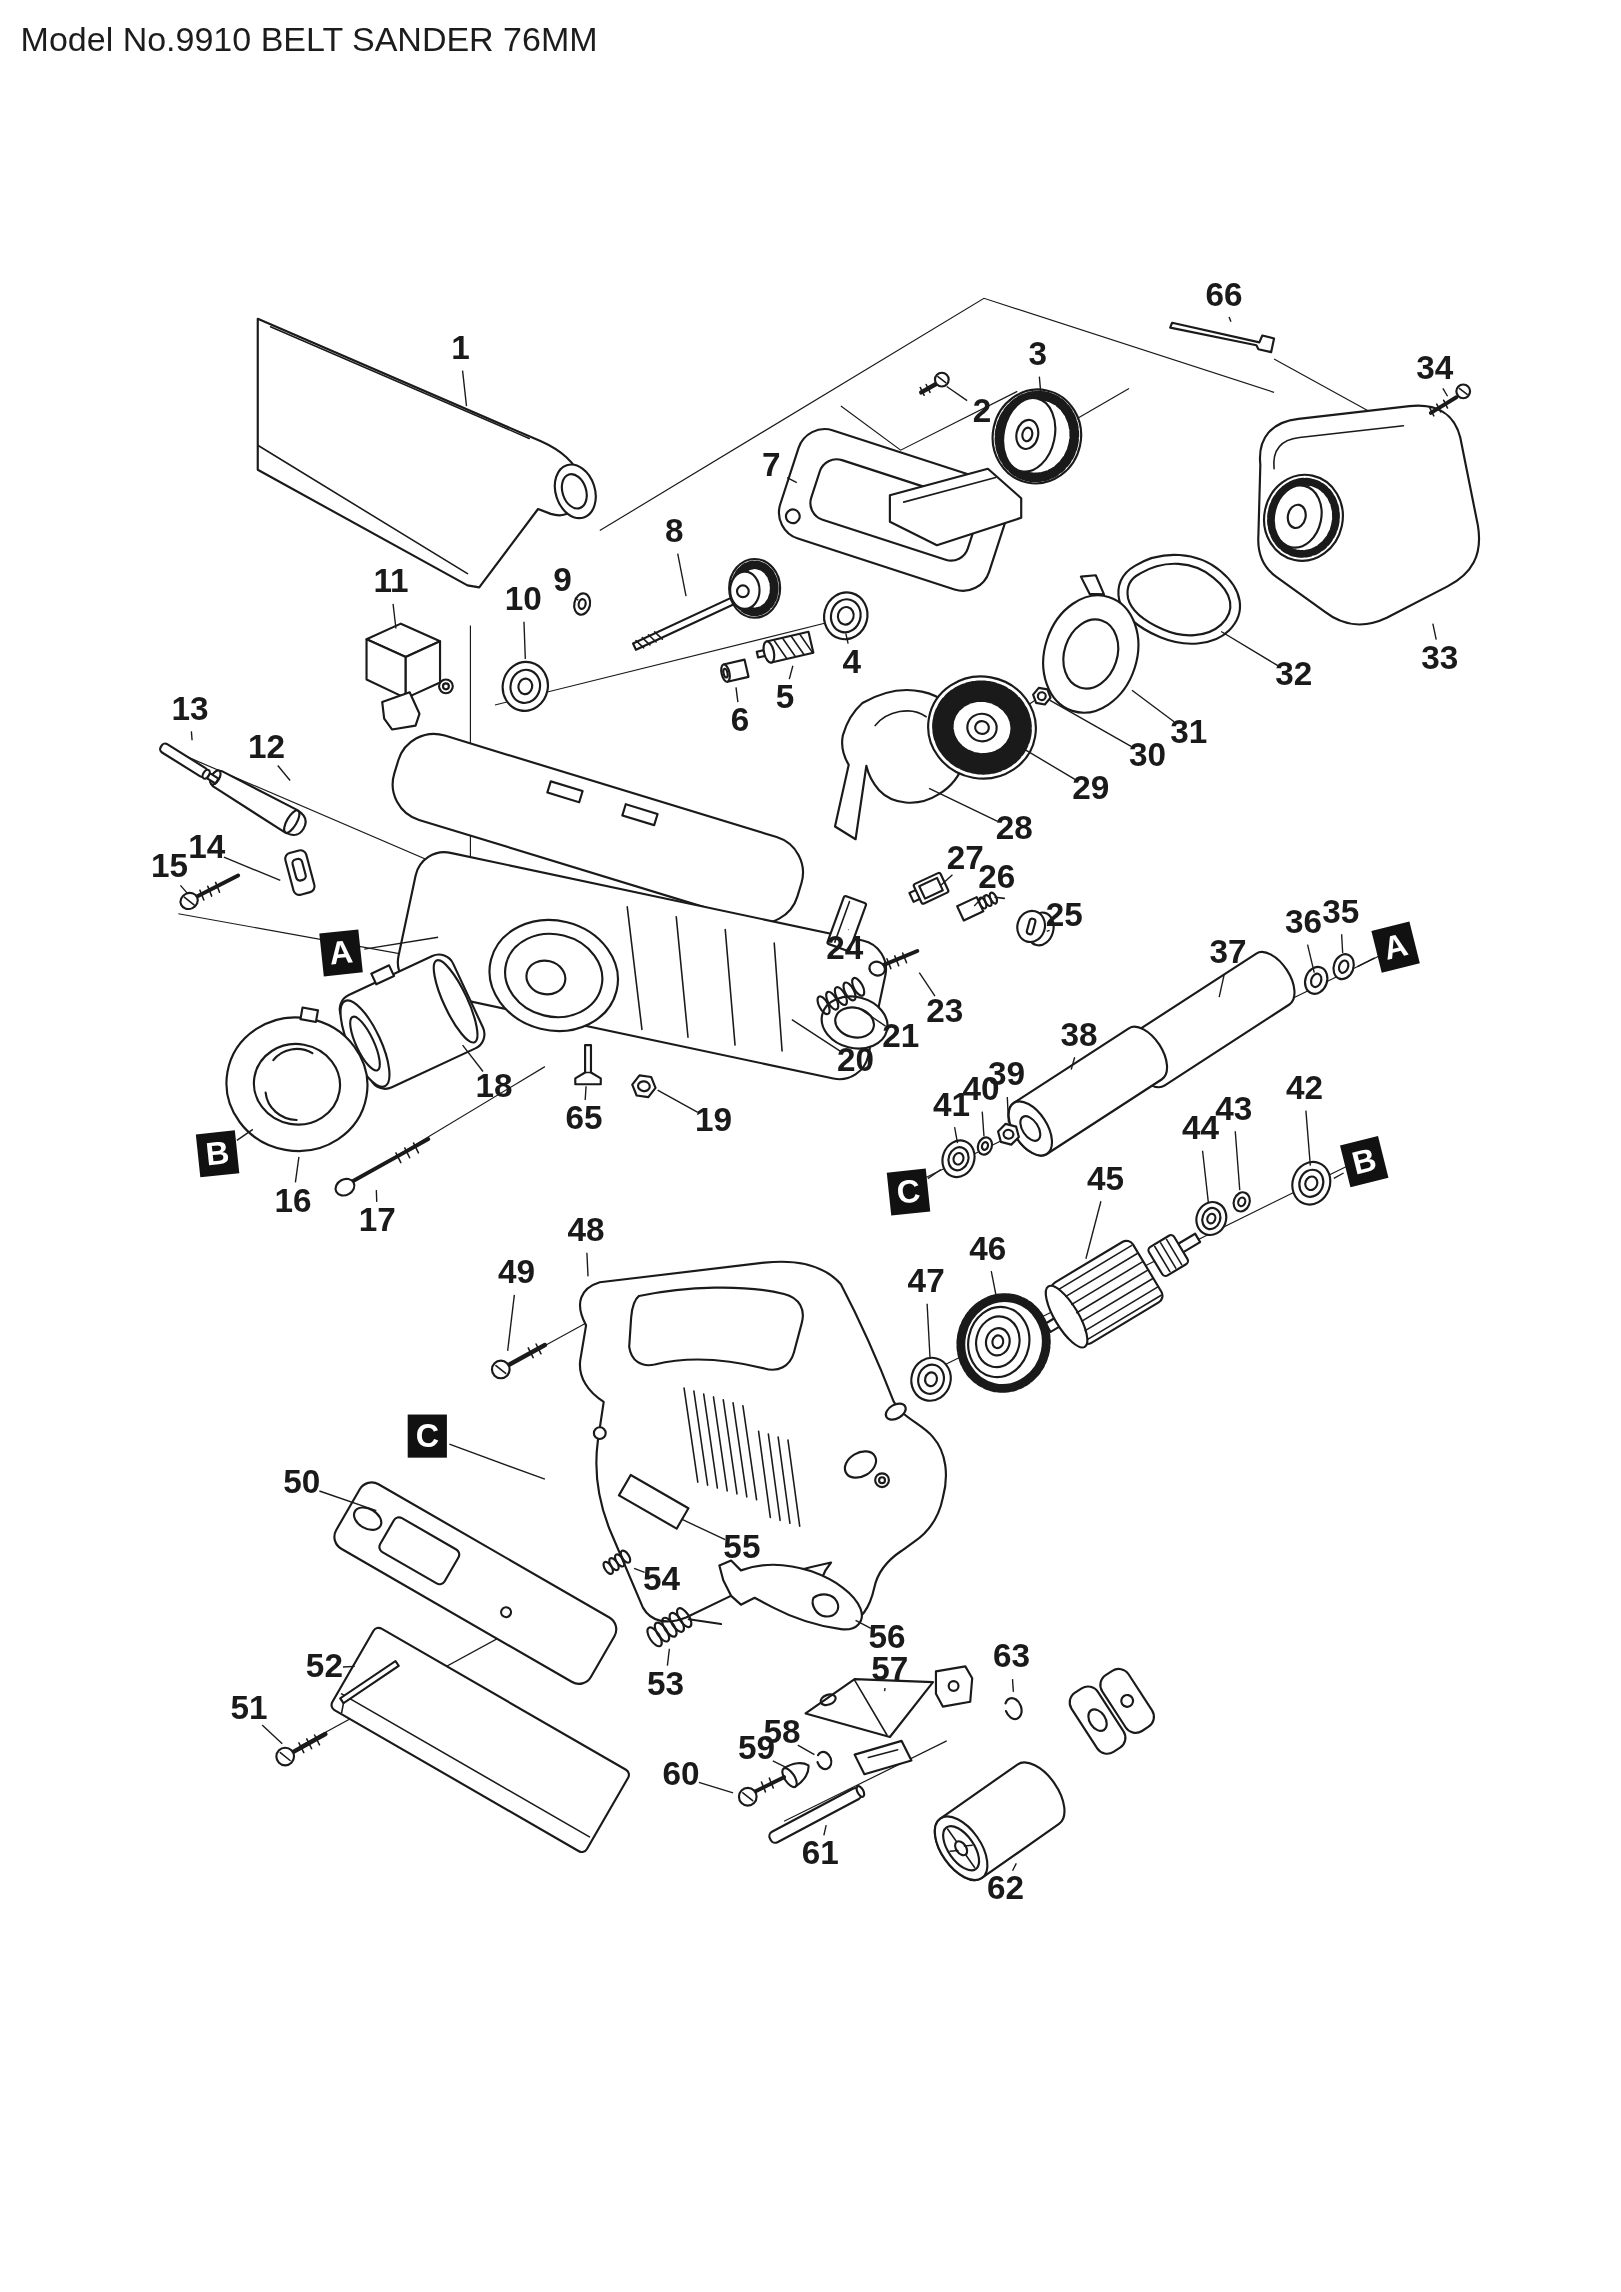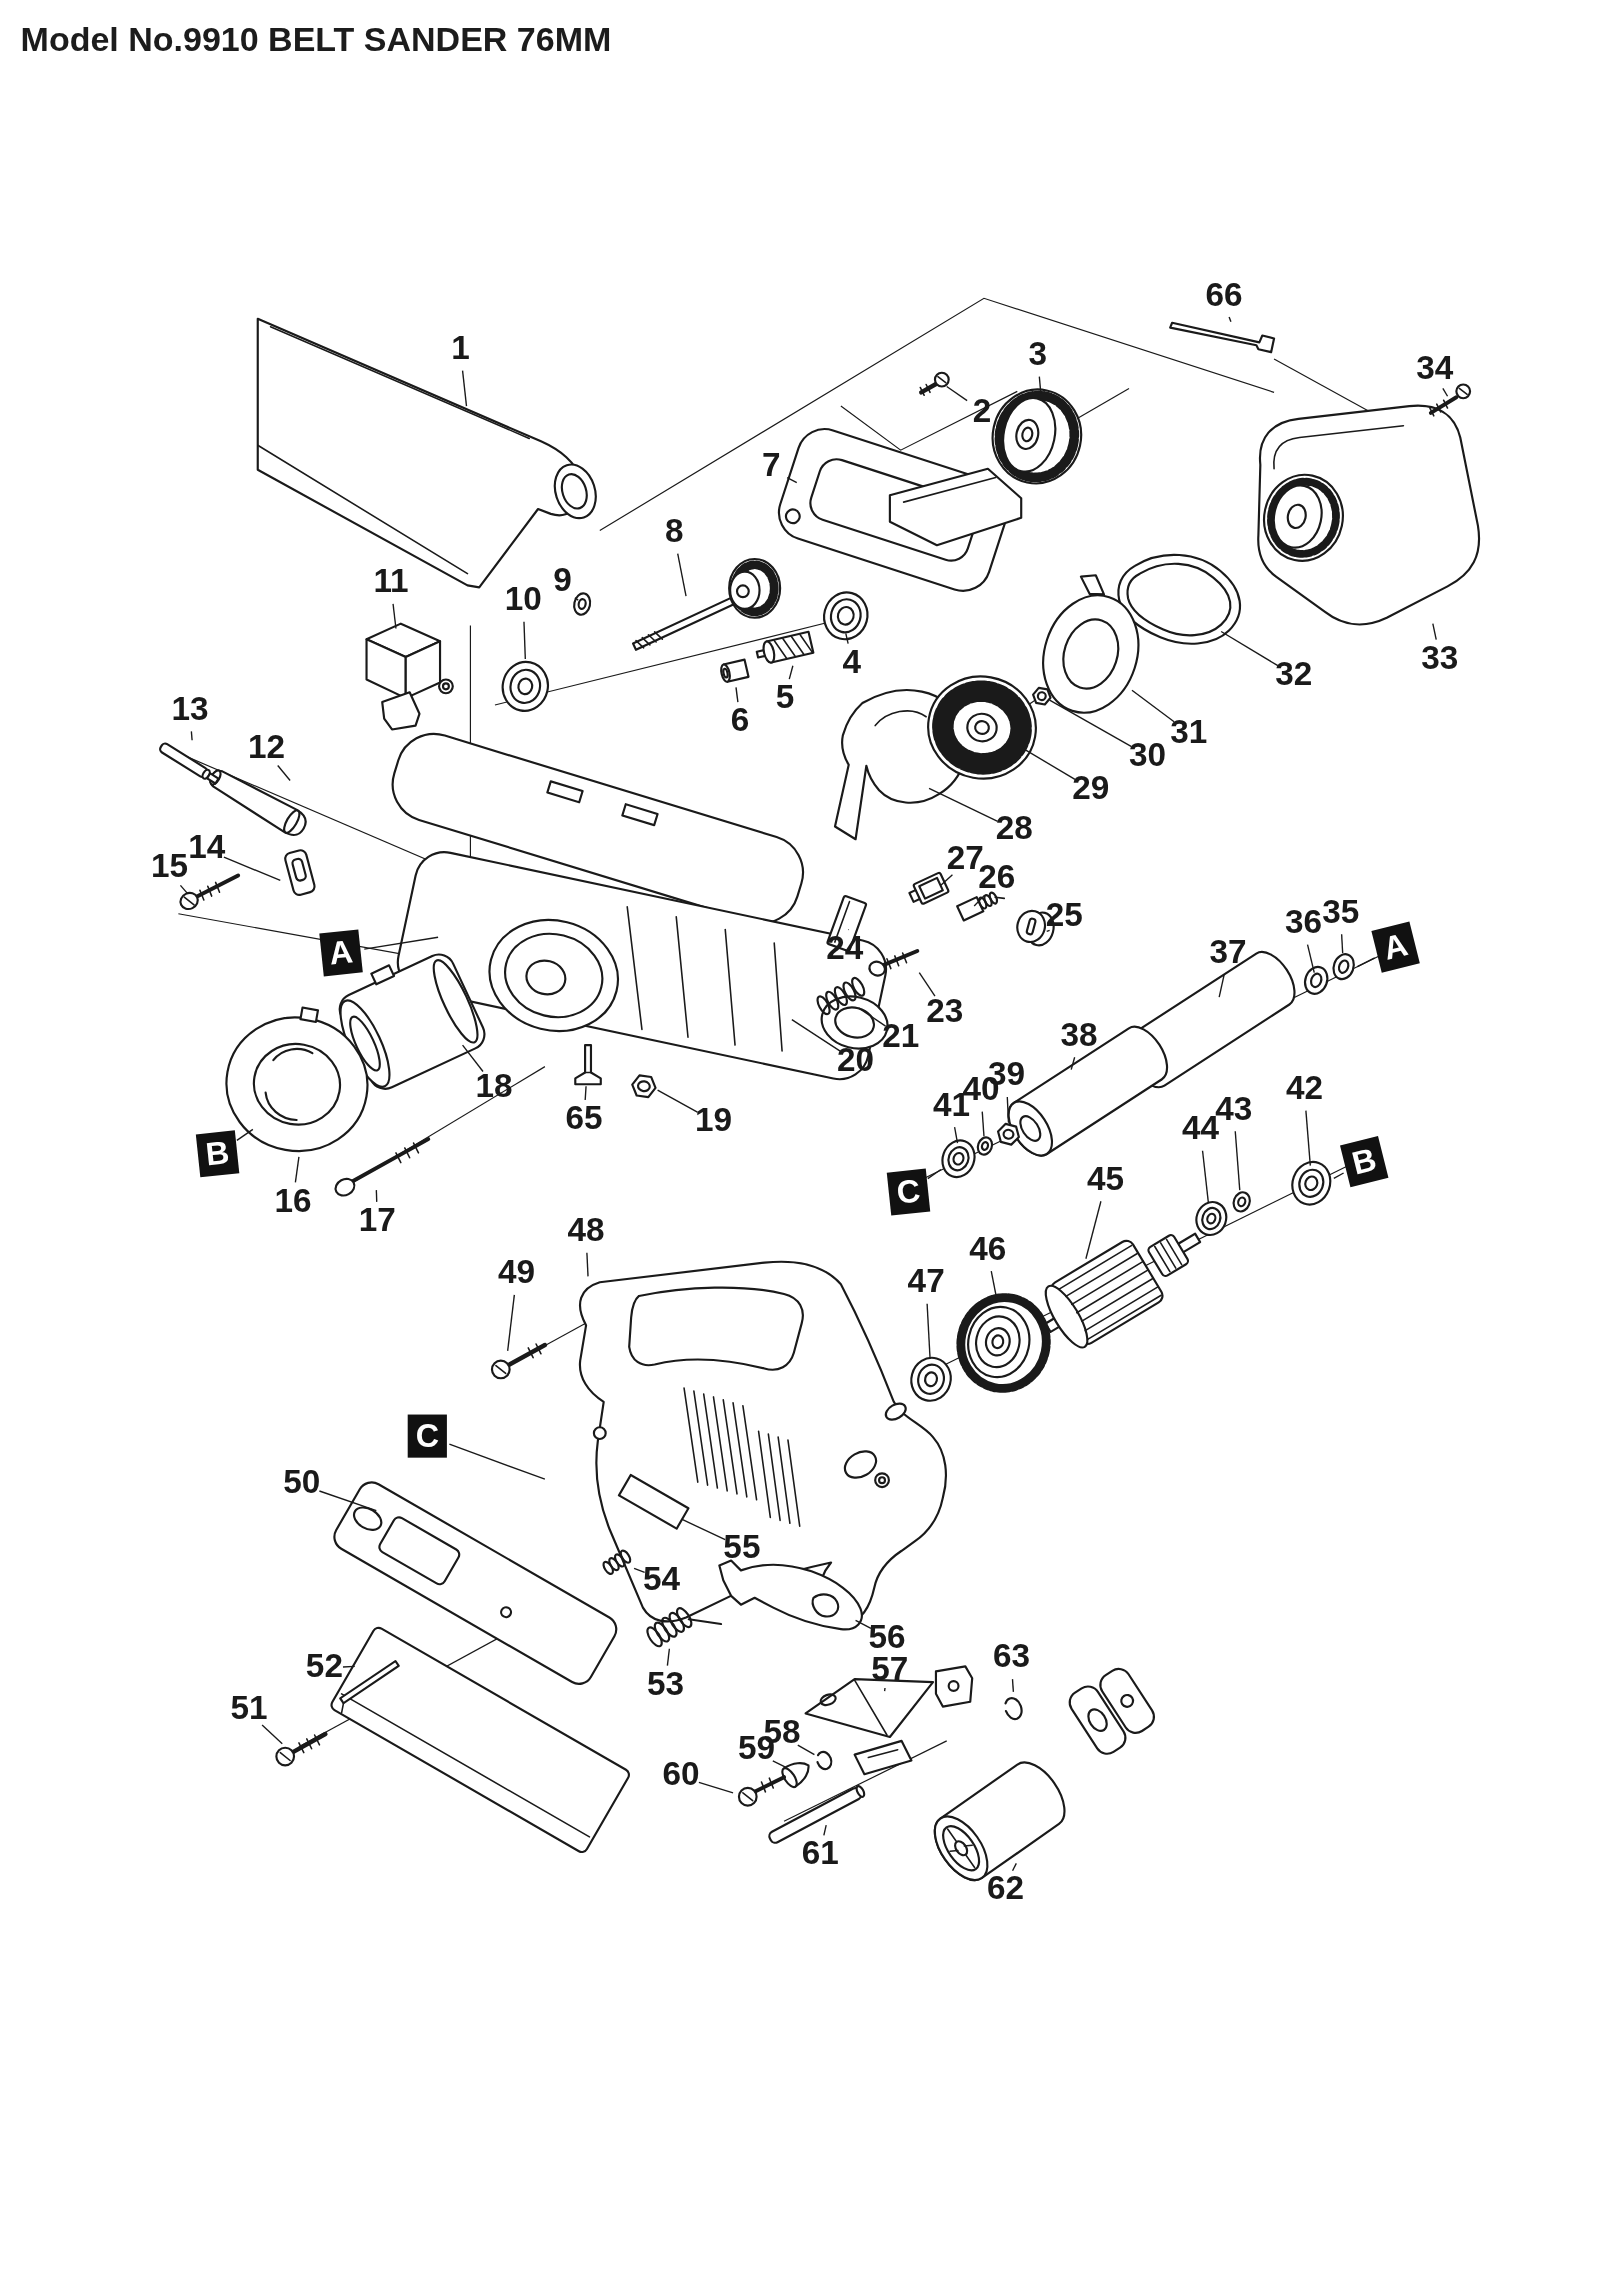--- a/index.html
+++ b/index.html
@@ -1,18 +1,18 @@
 <!DOCTYPE html>
 <html><head>
 <meta charset="utf-8">
 <style>
   html,body{margin:0;padding:0;background:#fff}
   #page{position:relative;width:1621px;height:2293px;background:#fff;overflow:hidden;
         font-family:"Liberation Sans",sans-serif}
-  #title{position:absolute;left:20.6px;top:19.6px;font-size:34px;font-weight:700;color:#1c1c1c;
+  #title{position:absolute;left:20.6px;top:19.6px;font-size:34px;font-weight:400;color:#1c1c1c;
          letter-spacing:0px;white-space:nowrap}
   svg{position:absolute;left:0;top:0}
   .w{fill:#fff;stroke:#1a1a1a;stroke-width:2.2;stroke-linejoin:round;stroke-linecap:round}
   .s{fill:none;stroke:#1a1a1a;stroke-width:2.2;stroke-linejoin:round;stroke-linecap:round}
   .f{fill:none;stroke:#1a1a1a;stroke-width:1.6;stroke-linejoin:round;stroke-linecap:round}
   .axis{fill:none;stroke:#1a1a1a;stroke-width:1.2}
   .ldr{fill:none;stroke:#1a1a1a;stroke-width:1.4}
   #labels-layer text{font:600 34px "Liberation Sans",sans-serif;fill:#1a1a1a;
     text-anchor:middle;dominant-baseline:middle}
   .badge-box{fill:#111;stroke:none}

